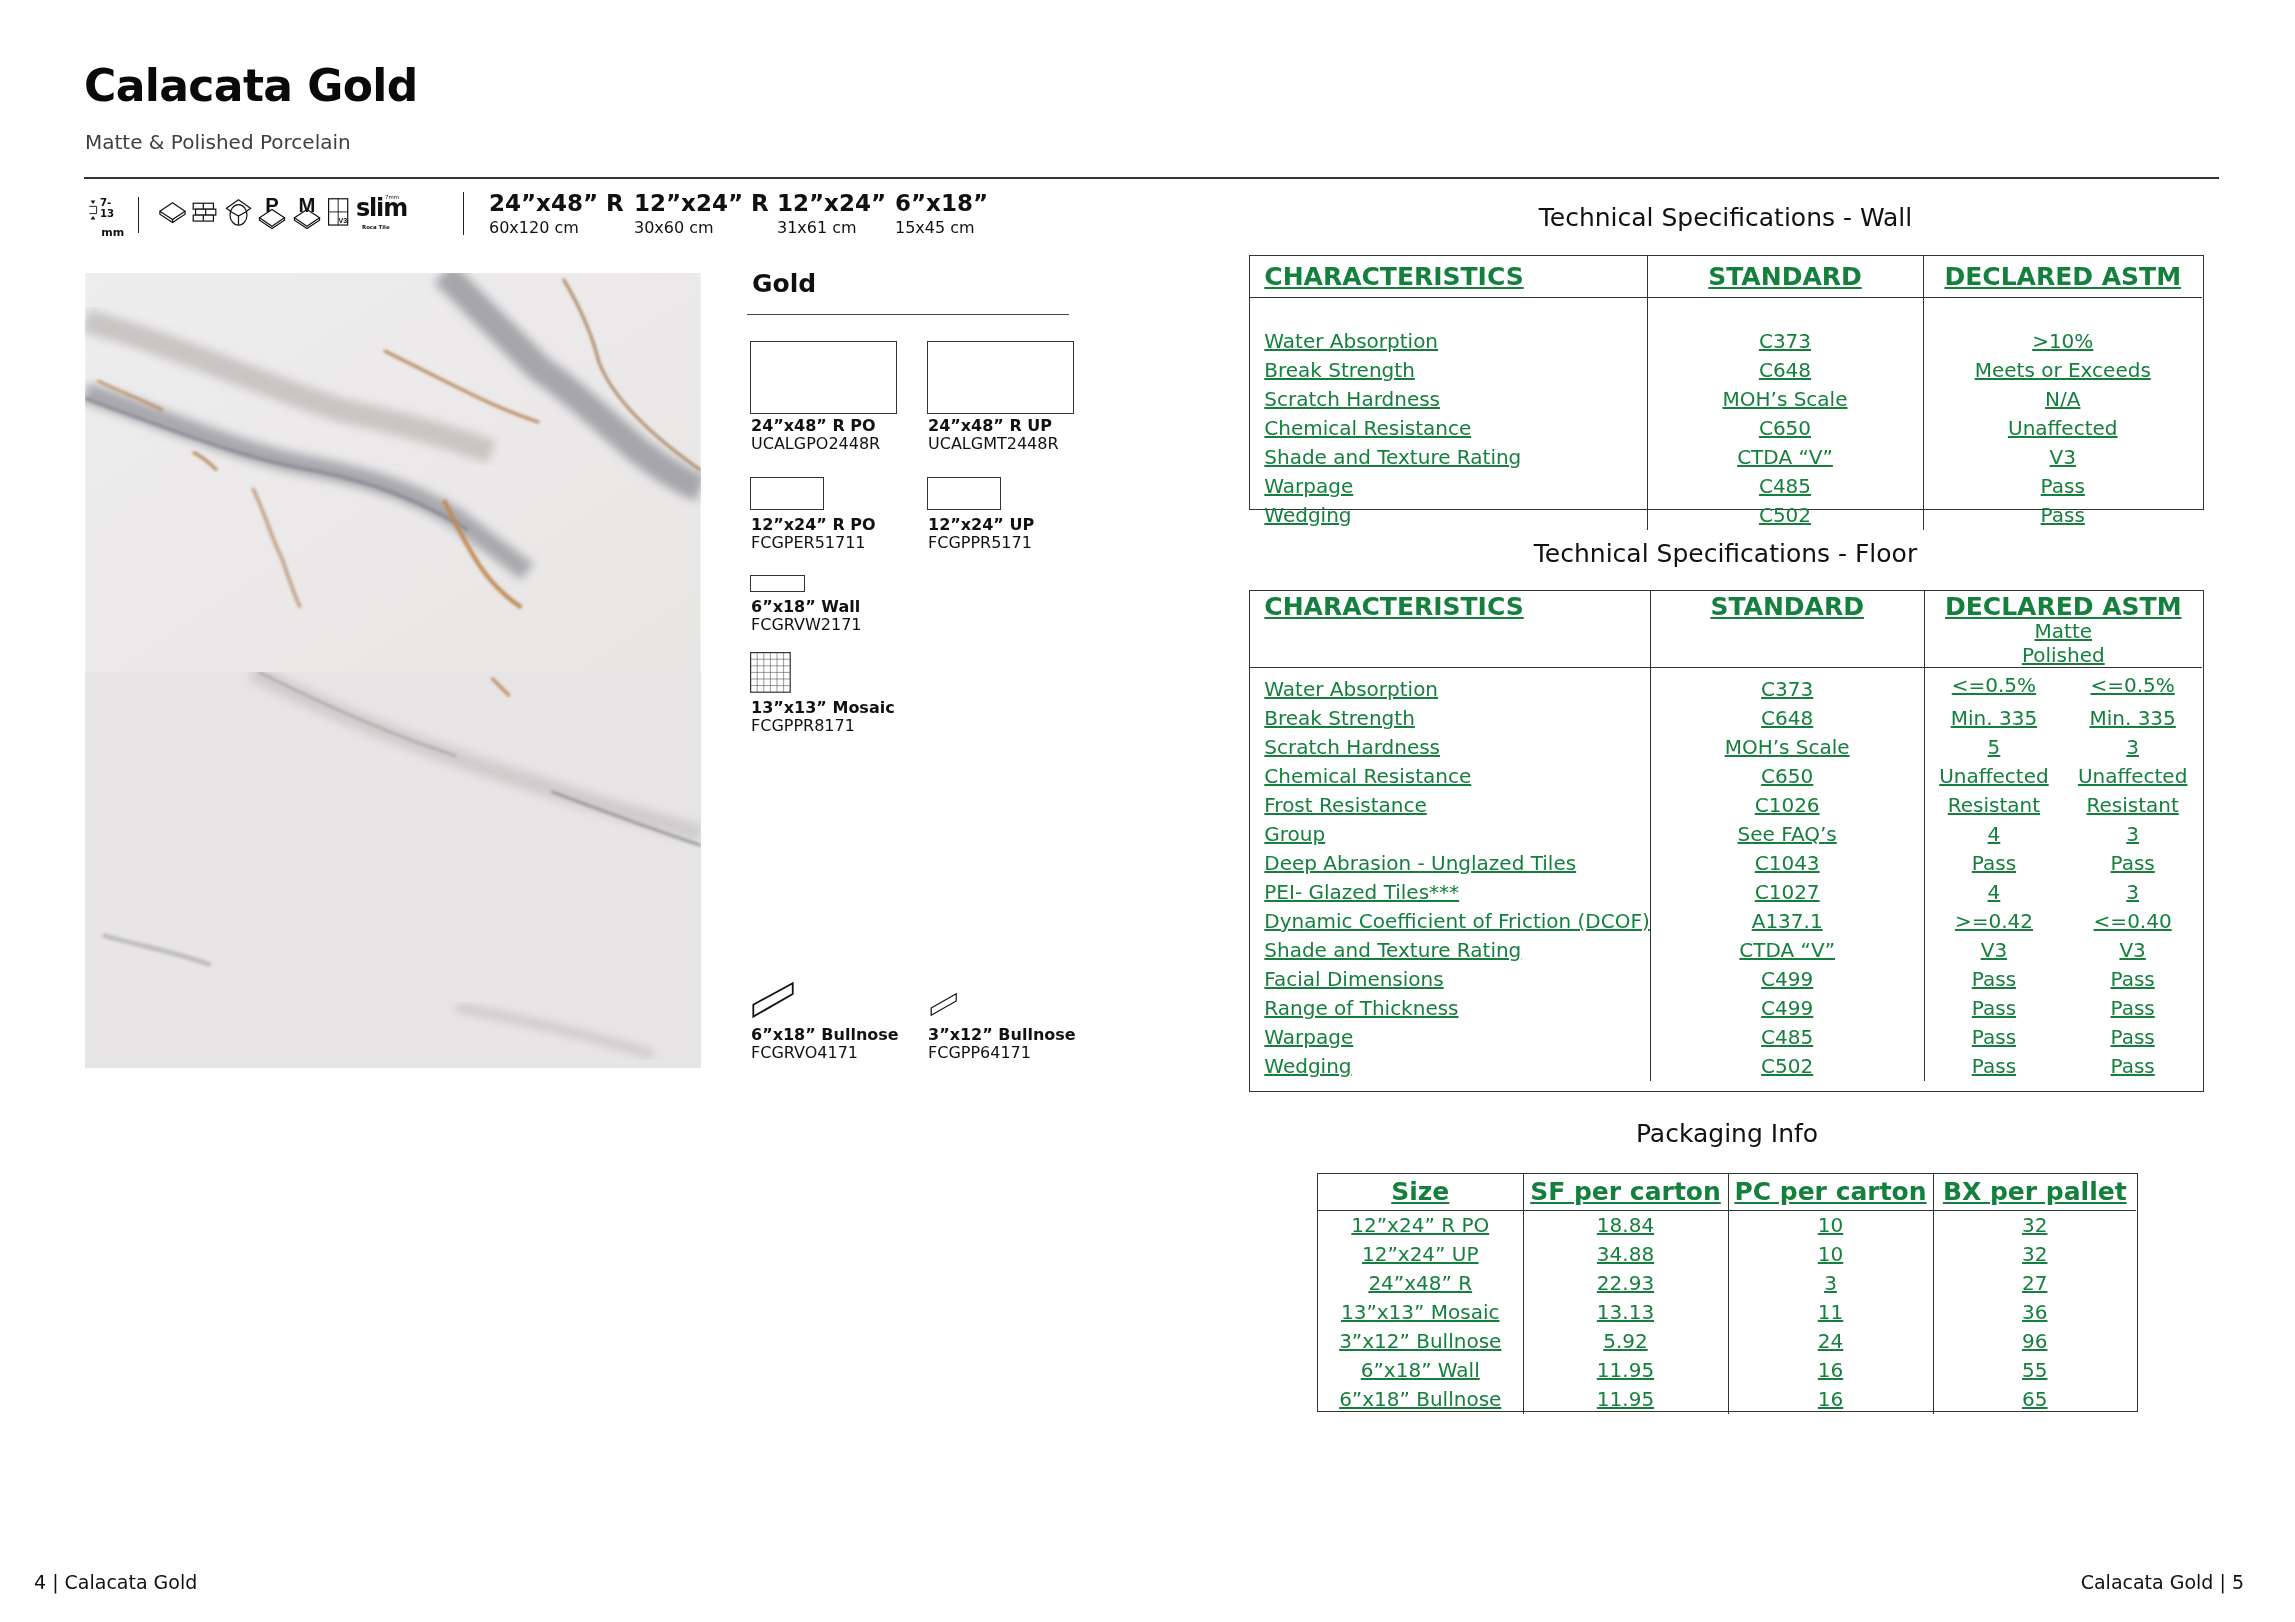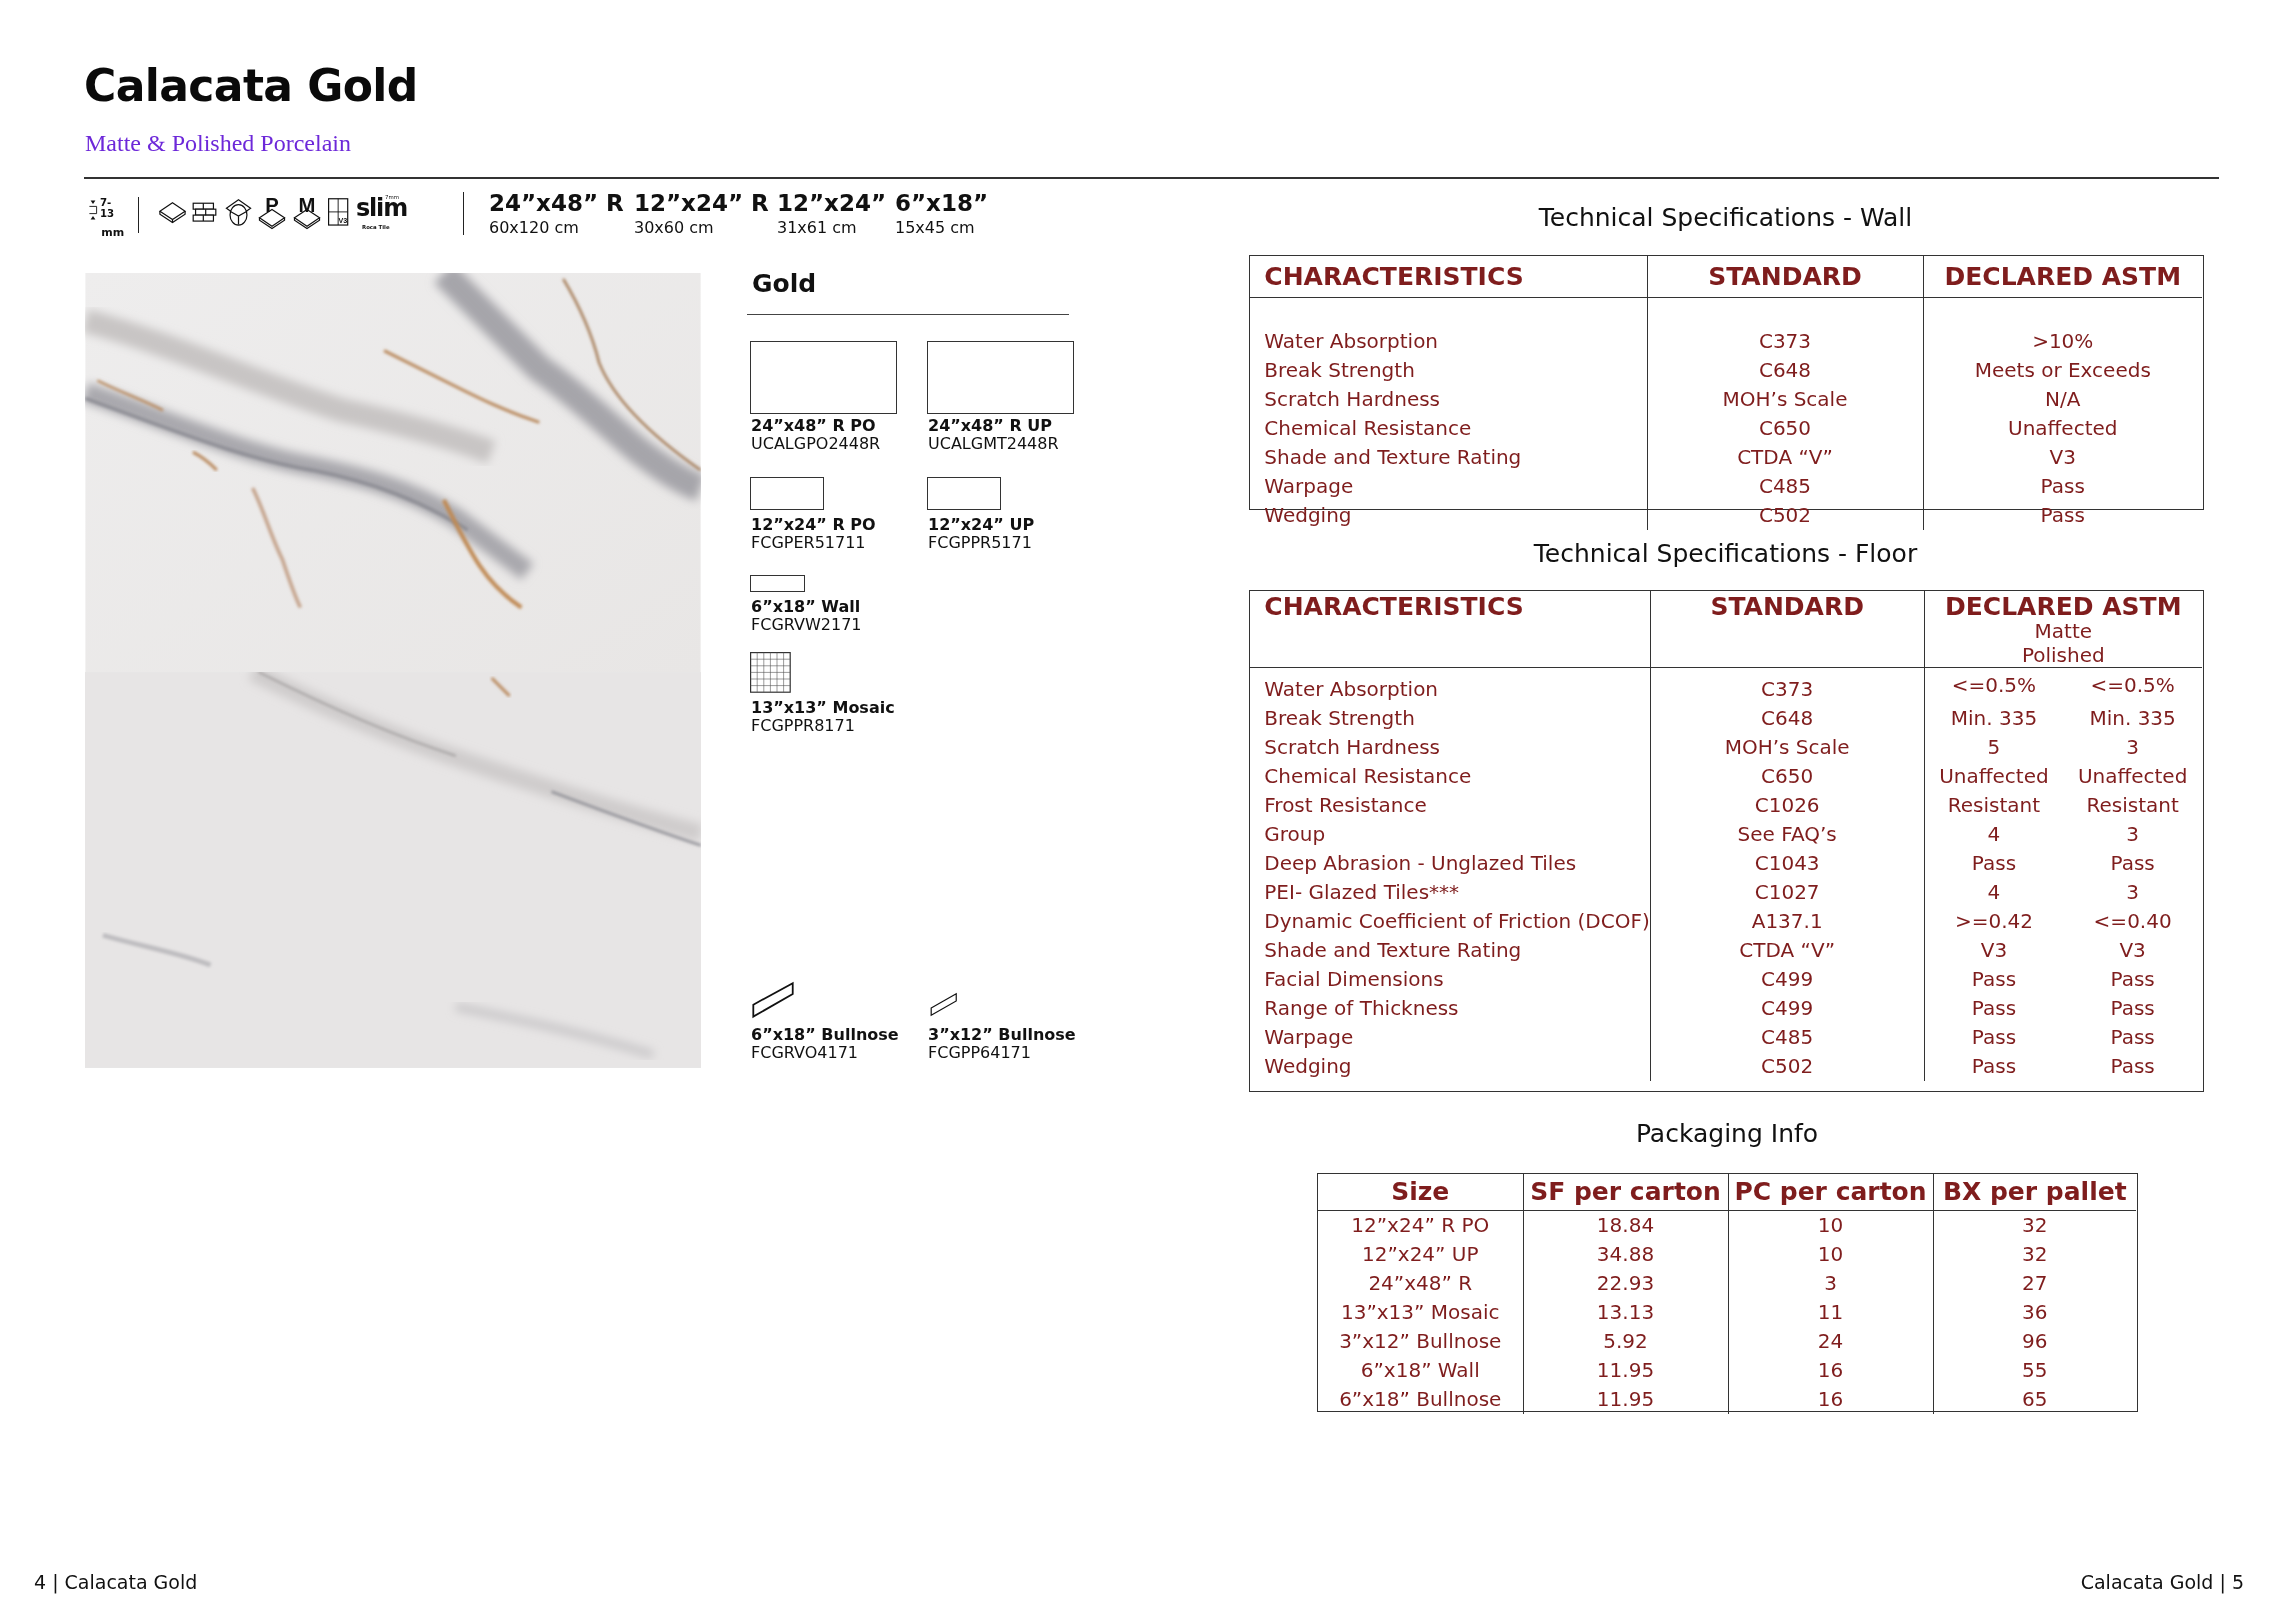--- a/index.html
+++ b/index.html
@@ -1,39 +1,39 @@
 <!DOCTYPE html>
 <html style="font-size:9.6px"><head>
 <meta charset="utf-8">
 <style>
   html, body { margin:0; padding:0; background:#ffffff; }
   body { width:2295px; height:1623px; position:relative; overflow:hidden;
          font-family:"DejaVu Sans", "Liberation Sans", sans-serif; color:#111; }
   .abs { position:absolute; }
   .title { left:84px; top:60px; font-size:44px; font-weight:bold; letter-spacing:-0.6px; color:#0a0a0a; }
-  .subtitle { left:85px; top:130px; font-size:24px; color:#6d28d9;font-family:Liberation Serif, serif; }
+  .subtitle { left:85px; top:130px; font-size:20px; color:#404040; }
   .top-rule { left:84px; top:177px; width:2135px; height:1.8px; background:#333; }
   .vdiv { position:absolute; width:1.2px; background:#222; }
 
   .size-col { position:absolute; top:190px; }
   .size-in { font-size:23px; font-weight:bold; white-space:nowrap; color:#111; }
   .size-cm { font-size:16px; margin-top:2.4px; white-space:nowrap; color:#111; }
 
   .marble { left:85px; top:273px; width:616px; height:795px; overflow:hidden; }
   .marble-tile { position:absolute; left:0; width:616px; }
 
   .gold-head { left:752px; top:269px; font-size:25px; font-weight:bold; }
   .gold-rule { left:747px; top:314px; width:322px; height:1.2px; background:#444; }
 
   .thumb { position:absolute; border:1.2px solid #333; box-sizing:border-box; background:#fff; }
   .t-label { position:absolute; font-size:16px; font-weight:bold; white-space:nowrap; line-height:18px; }
   .t-code { position:absolute; font-size:16px; white-space:nowrap; line-height:18px; }
 
   .sec-title { position:absolute; font-size:25px; text-align:center; color:#111; }
-  table.spec { position:absolute; border-collapse:collapse; font-size:20px; color:#7f1d1d; }
+  table.spec { position:absolute; border-collapse:collapse; font-size:20px; color:#15803d;text-decoration:underline; }
   table.spec th { font-size:25px; font-weight:bold; padding:0; border-right:1.2px solid #333; }
   table.spec td { padding:0; border-right:1.2px solid #333; height:29px; line-height:29px; white-space:nowrap; }
   table.spec th:last-child, table.spec td:last-child { border-right:none; }
   table.spec thead tr { border-bottom:1.8px solid #333; }
   .tbl-wrap { position:absolute; border:1.2px solid #333; box-sizing:border-box; }
   .c-left { text-align:left; padding-left:14.3px !important; }
   .c-center { text-align:center; }
   .sub-h { display:flex; justify-content:flex-start; font-size:20px; font-weight:normal; margin-top:-2.4px;flex-direction:column; }
   .split { display:flex; justify-content:space-around; }
   .split span { width:50%; text-align:center; }

